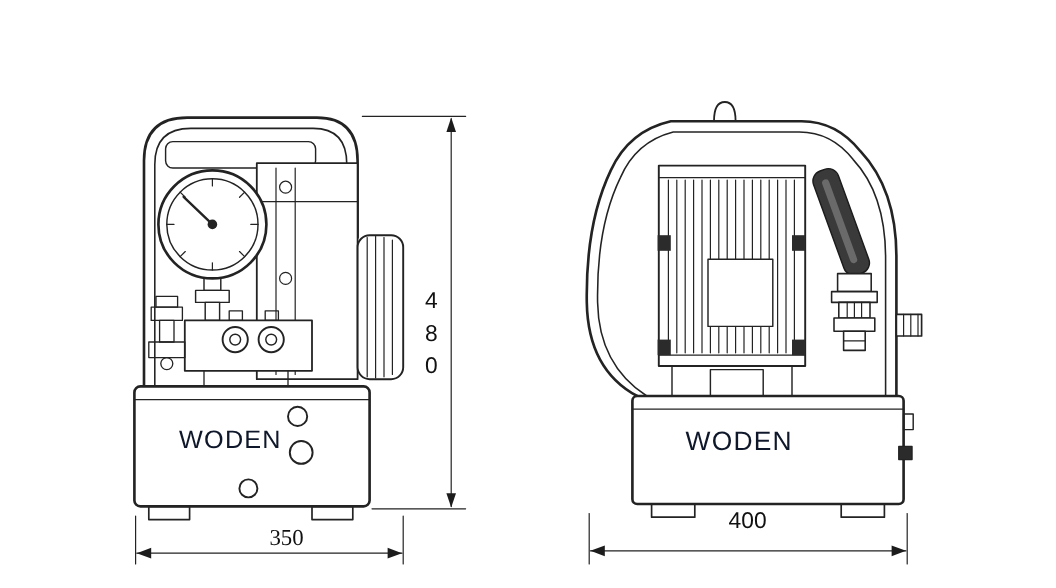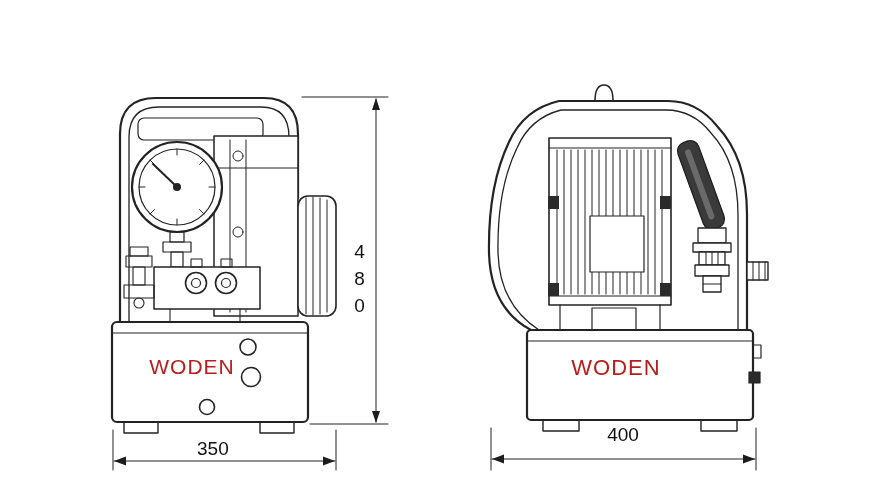--- a/index.html
+++ b/index.html
@@ -1,28 +1,28 @@
 <!DOCTYPE html>
 <html><head>
 <meta charset="utf-8">
 <style>
   html,body{margin:0;padding:0;background:#ffffff;}
   .canvas{position:relative;width:880px;height:490px;background:#ffffff;
           font-family:"Liberation Sans",sans-serif;overflow:hidden;}
   .canvas svg{position:absolute;left:0;top:0;}
-  .label{position:absolute;color:#b91c1c;}
+  .label{position:absolute;color:#0f172a;}
   .woden-front{left:145px;top:355px;width:94px;text-align:center;
                font-size:21px;font-weight:500;letter-spacing:1px;}
   .woden-side{left:560px;top:355px;width:112px;text-align:center;
               font-size:22px;font-weight:500;letter-spacing:1px;}
   .dim{position:absolute;color:#111111;font-size:19px;}
   .dim-height{left:344px;top:224px;width:26px;height:115px;
               writing-mode:vertical-rl;text-orientation:upright;
               letter-spacing:6px;text-align:center;}
-  .dim-front-width{left:197px;top:438px;width:56px;text-align:left;}
+  .dim-front-width{left:197px;top:438px;width:56px;text-align:right;font-family:Liberation Serif, serif;}
   .dim-side-width{left:595px;top:424px;width:56px;text-align:center;}
 </style>
 </head>
 <body>
 
 <div class="canvas">
 
   <svg width="880" height="490" viewBox="0 0 880 490">
     <g stroke="#232323" fill="none" stroke-linecap="round" stroke-linejoin="round">
 

